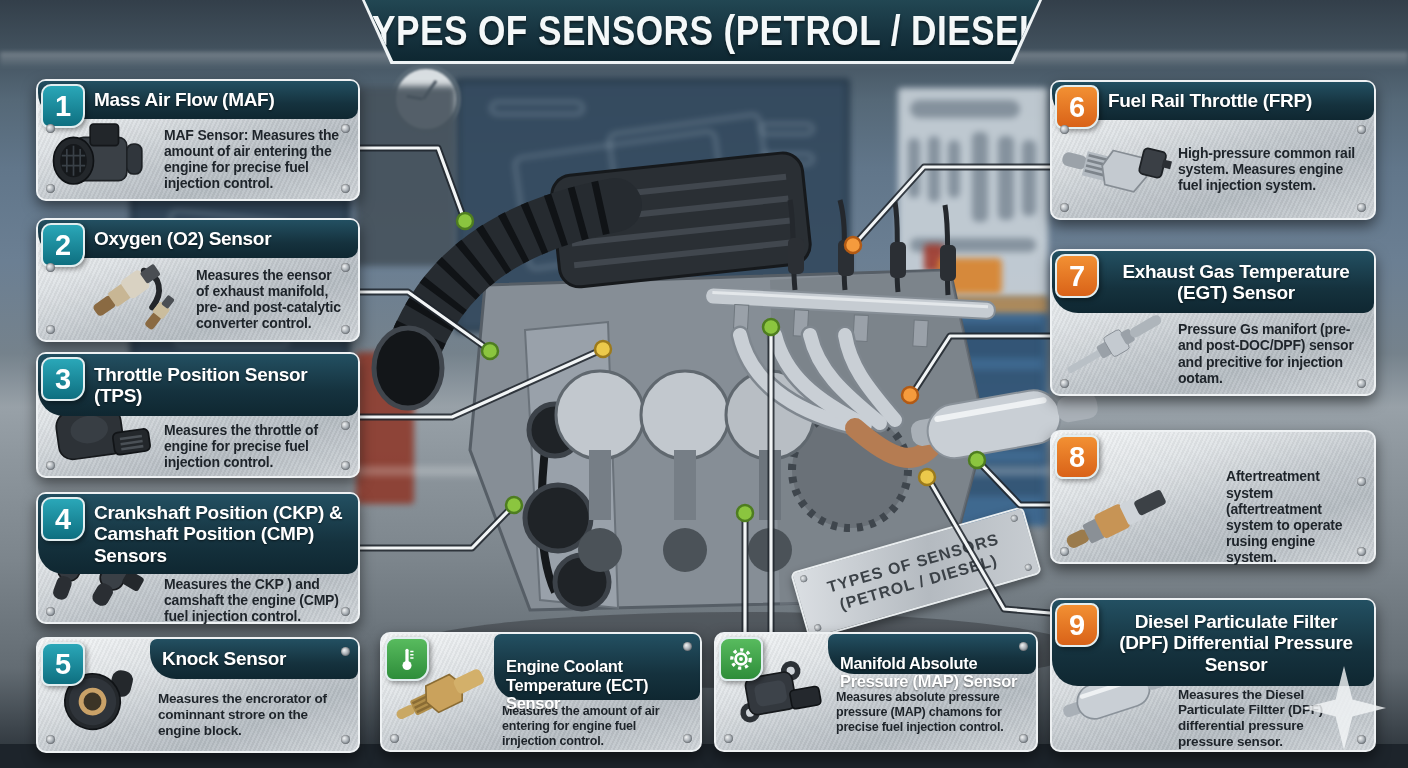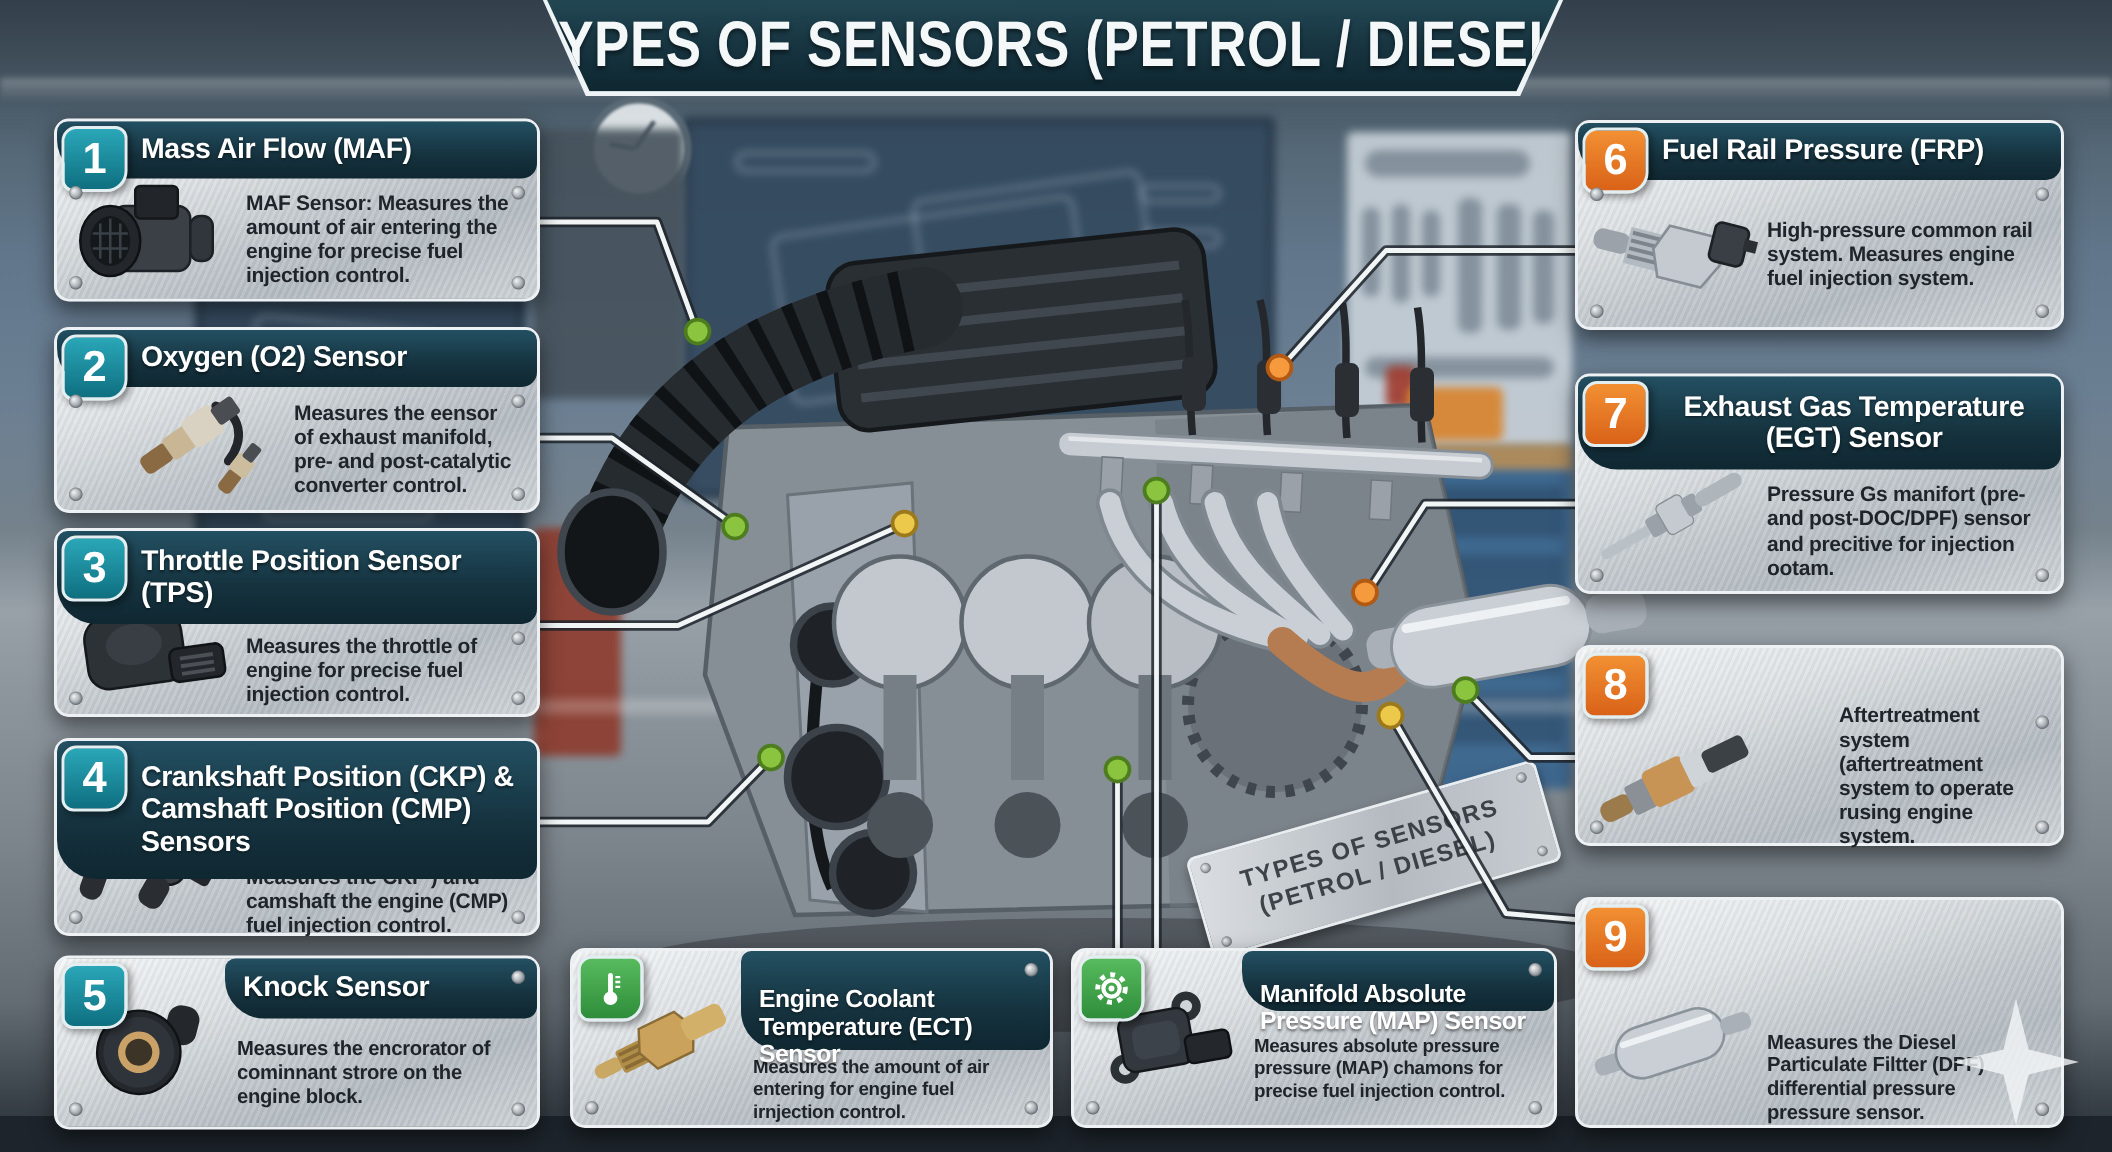--- a/index.html
+++ b/index.html
@@ -318,21 +318,21 @@
           <rect x="78" y="52" width="42" height="26" rx="6" fill="#23272b" stroke="#111417" stroke-width="2"></rect>
           <path d="M86,60 h26 M86,66 h26 M86,72 h26" stroke="#4a5056" stroke-width="3"></path>
         </g>
       </svg>
       </div>
     <div class="card-desc">Measures the throttle of engine for precise fuel injection control.</div>
   </div>
 </div>
 
 <div class="card" style="left:36px;top:492px;width:320px;height:128px;">
-  <div class="card-header" style="height:92px;">
+  <div class="card-header" style="height:80px;">
     <span class="card-title">Crankshaft Position (CKP) &amp; Camshaft Position (CMP) Sensors</span>
     </div>
   <div class="badge teal">4</div>
   <div class="card-body" style="top:84px;">
     <div class="screw s-bl"></div>
       <div class="screw s-br"></div>
     <div class="sensor-img" style="margin-top:-52px;">
       <svg viewBox="0 0 130 96" width="110" height="84">
         <g transform="rotate(20 40 40)">
           <rect x="16" y="14" width="26" height="46" rx="12" fill="#34393f" stroke="#17191c" stroke-width="2"></rect>
@@ -368,21 +368,21 @@
         <circle cx="58" cy="54" r="17" fill="#caa268"></circle>
         <circle cx="58" cy="54" r="11" fill="#3c3426"></circle>
       </g>
     </svg>
     </div>
   <div class="bdesc" style="top:52px;font-size:13.5px;">Measures the encrorator of cominnant strore on the engine block.</div>
 </div>
 
 <div class="card" style="left:1050px;top:80px;width:322px;height:136px;">
   <div class="card-header" style="height:38px;">
-    <span class="card-title">Fuel Rail Pressure (FRP)</span>
+    <span class="card-title">Fuel Rail Throttle (FRP)</span>
     </div>
   <div class="badge orange">6</div>
   <div class="card-body" style="top:38px;">
     <div class="screw s-tl"></div>
       <div class="screw s-tr"></div>
       <div class="screw s-bl"></div>
       <div class="screw s-br"></div>
     <div class="sensor-img">
       <svg viewBox="0 0 130 96" width="114" height="88">
         <g transform="rotate(14 65 48)">
@@ -437,20 +437,23 @@
           <rect x="76" y="38" width="18" height="26" rx="3" fill="#cfd4d9"></rect>
           <rect x="92" y="42" width="34" height="18" rx="4" fill="#3c4146"></rect>
         </g>
       </svg>
       </div>
     <div class="card-desc">Aftertreatment system (aftertreatment system to operate rusing engine system.</div>
   </div>
 </div>
 
 <div class="card" style="left:1050px;top:598px;width:322px;height:150px;">
+  <div class="card-header t-center" style="height:86px;">
+    <span class="card-title">Diesel Particulate Filter (DPF) Differential Pressure Sensor</span>
+    </div>
   <div class="badge orange">9</div>
   <div class="card-body" style="top:86px;">
     <div class="screw s-br"></div>
     <div class="sensor-img" style="margin-top:-46px;">
       <svg viewBox="0 0 130 96" width="112" height="86">
         <g transform="rotate(-18 65 48)">
           <rect x="2" y="42" width="24" height="14" rx="6" fill="#a9b0b7"></rect>
           <rect x="20" y="28" width="86" height="40" rx="20" fill="#c9cfd5" stroke="#8a929a" stroke-width="2"></rect>
           <rect x="104" y="42" width="24" height="14" rx="6" fill="#a9b0b7"></rect>
           <path d="M28,38 h70" stroke="#eef1f3" stroke-width="5" stroke-linecap="round"></path>

